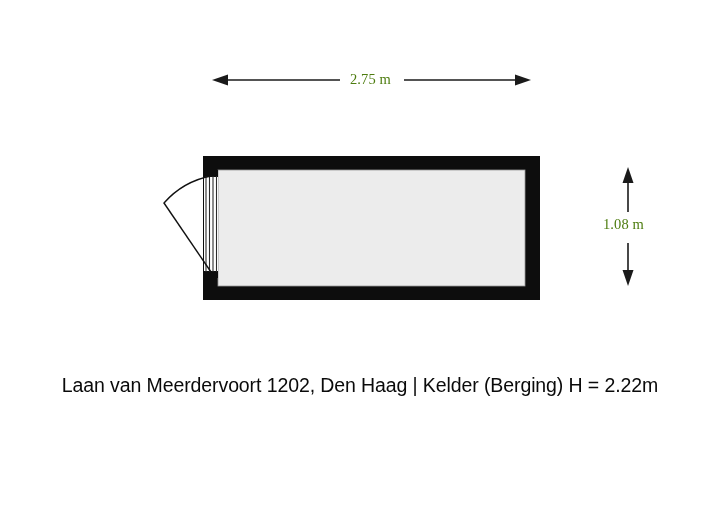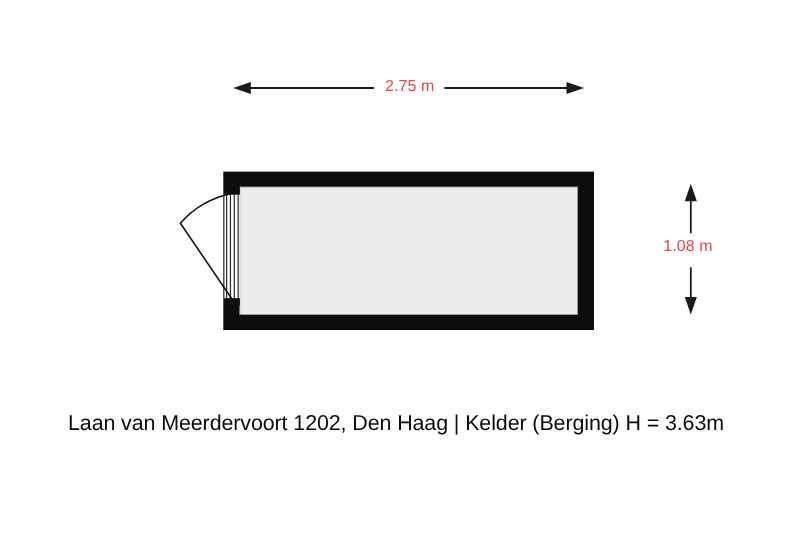--- a/index.html
+++ b/index.html
@@ -29,22 +29,22 @@
     left: 0;
     top: 0;
     width: 720px;
     height: 509px;
     display: block;
   }
 
   .dim-label {
     position: absolute;
     font-size: 14.5px;
-    font-family: Liberation Sans, sans-serif;
-    color: #ef4444;
+    font-family: Liberation Serif, serif;
+    color: #4d7c0f;
     white-space: nowrap;
     letter-spacing: 0.1px;
   }
 
   #dim-top-label {
     left: 345px;
     top: 71px;
     background: #ffffff;
     padding: 0 5px;
   }
@@ -128,16 +128,16 @@
     </g>
 
   </svg>
 
   <div class="dim-label" id="dim-top-label">2.75 m</div>
 
   <div class="dim-label" id="dim-right-label">1.08 m</div>
 
 
   <div id="caption-block">
-    <span class="caption-line">Laan van Meerdervoort 1202, Den Haag | Kelder (Berging) H = 3.63m</span>
+    <span class="caption-line">Laan van Meerdervoort 1202, Den Haag | Kelder (Berging) H = 2.22m</span>
   </div>
 
 </div>
 
 </body></html>

